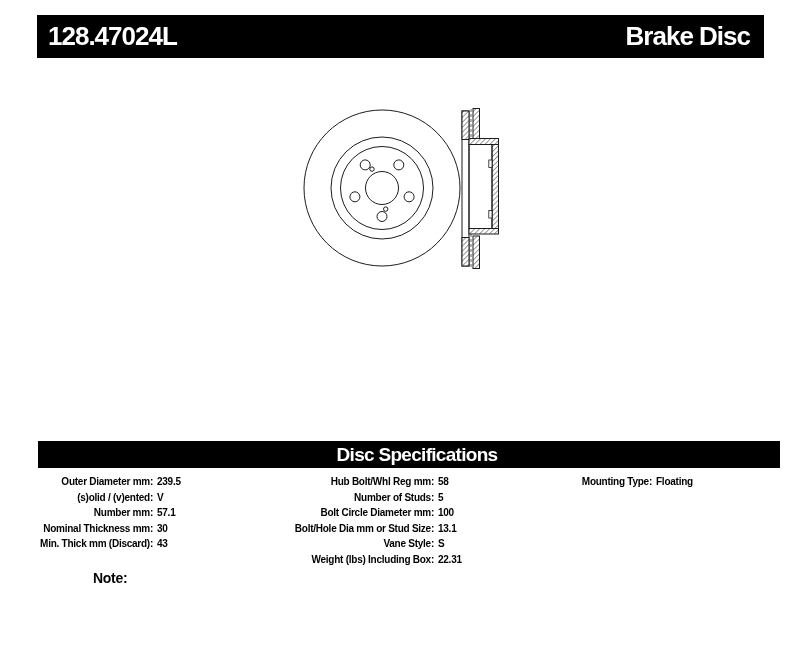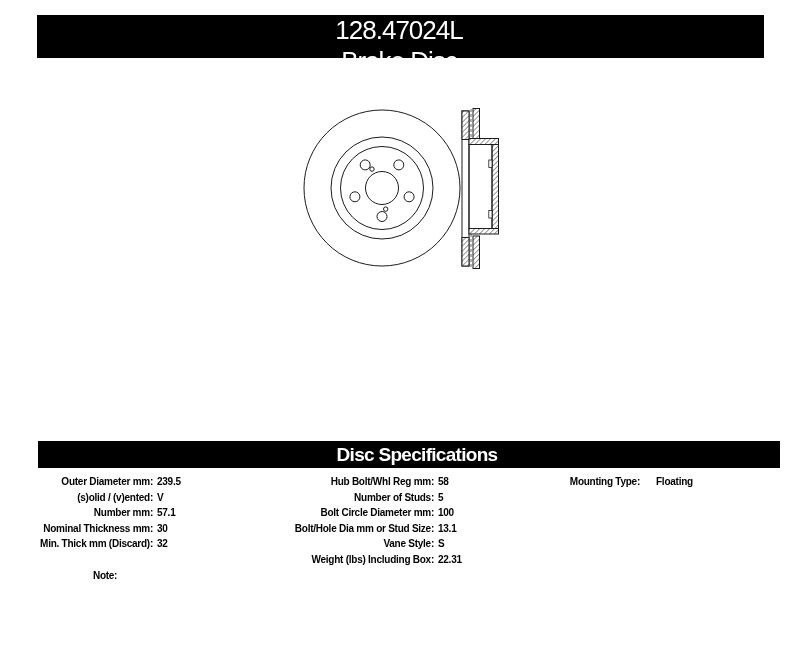--- a/index.html
+++ b/index.html
@@ -10,23 +10,22 @@
     font-family:"Liberation Sans", sans-serif;
     color:#000;
     overflow:hidden;
   }
   
   .titlebar{
     position:absolute;left:37px;top:15px;width:727px;height:43px;
     background:#000;color:#fff;
     display:flex;align-items:center;justify-content:space-between;
     padding:0 14px 0 11px;box-sizing:border-box;
-    font-weight:normal;font-size:26px;letter-spacing:-1px;
+    font-weight:bold;font-size:26px;letter-spacing:-1px;
     white-space:nowrap;
-    flex-direction:column;
   }
   
   .drawing{
     position:absolute;left:280px;top:85px;width:240px;height:210px;
   }
   
   .specbar{
     position:absolute;left:38px;top:441px;width:726px;height:27px;
     background:#000;color:#fff;
     display:flex;align-items:center;justify-content:center;
@@ -39,25 +38,25 @@
     font-weight:bold;font-size:10px;letter-spacing:-0.25px;
   }
   .spec-col[data-col="0"]{left:38px;width:242px;}
   .spec-col[data-col="1"]{left:280px;width:250px;}
   .spec-col[data-col="2"]{left:530px;width:232px;}
   .spec-row{display:flex;height:15.5px;line-height:15.5px;align-items:baseline;}
   .spec-label{flex:1 1 auto;min-width:0;text-align:right;white-space:nowrap;margin-right:4px;line-height:15.5px;}
   .spec-value{flex:0 0 auto;text-align:left;white-space:nowrap;line-height:15.5px;}
   .spec-col[data-col="0"] .spec-value{width:123px;}
   .spec-col[data-col="1"] .spec-value{width:92px;}
-  .spec-col[data-col="2"] .spec-value{width:106px;margin-left:12px;}
+  .spec-col[data-col="2"] .spec-value{width:106px;}
   
   .note{
     position:absolute;left:93px;top:570px;
-    font-weight:bold;font-size:10px;letter-spacing:-0.3px;
+    font-weight:bold;font-size:14px;letter-spacing:-0.3px;
   }
 </style>
 </head>
 <body>
 
 <div class="page">
 
   <div class="titlebar">
     <span>128.47024L</span>
     <span>Brake Disc</span>
@@ -125,21 +124,21 @@
       <div class="spec-row">
         <span class="spec-label">Number mm:</span>
         <span class="spec-value">57.1</span>
       </div>
       <div class="spec-row">
         <span class="spec-label">Nominal Thickness mm:</span>
         <span class="spec-value">30</span>
       </div>
       <div class="spec-row">
         <span class="spec-label">Min. Thick mm (Discard):</span>
-        <span class="spec-value">32</span>
+        <span class="spec-value">43</span>
       </div>
     </div>
   <div class="spec-col" data-col="1">
       <div class="spec-row">
         <span class="spec-label">Hub Bolt/Whl Reg mm:</span>
         <span class="spec-value">58</span>
       </div>
       <div class="spec-row">
         <span class="spec-label">Number of Studs:</span>
         <span class="spec-value">5</span>

